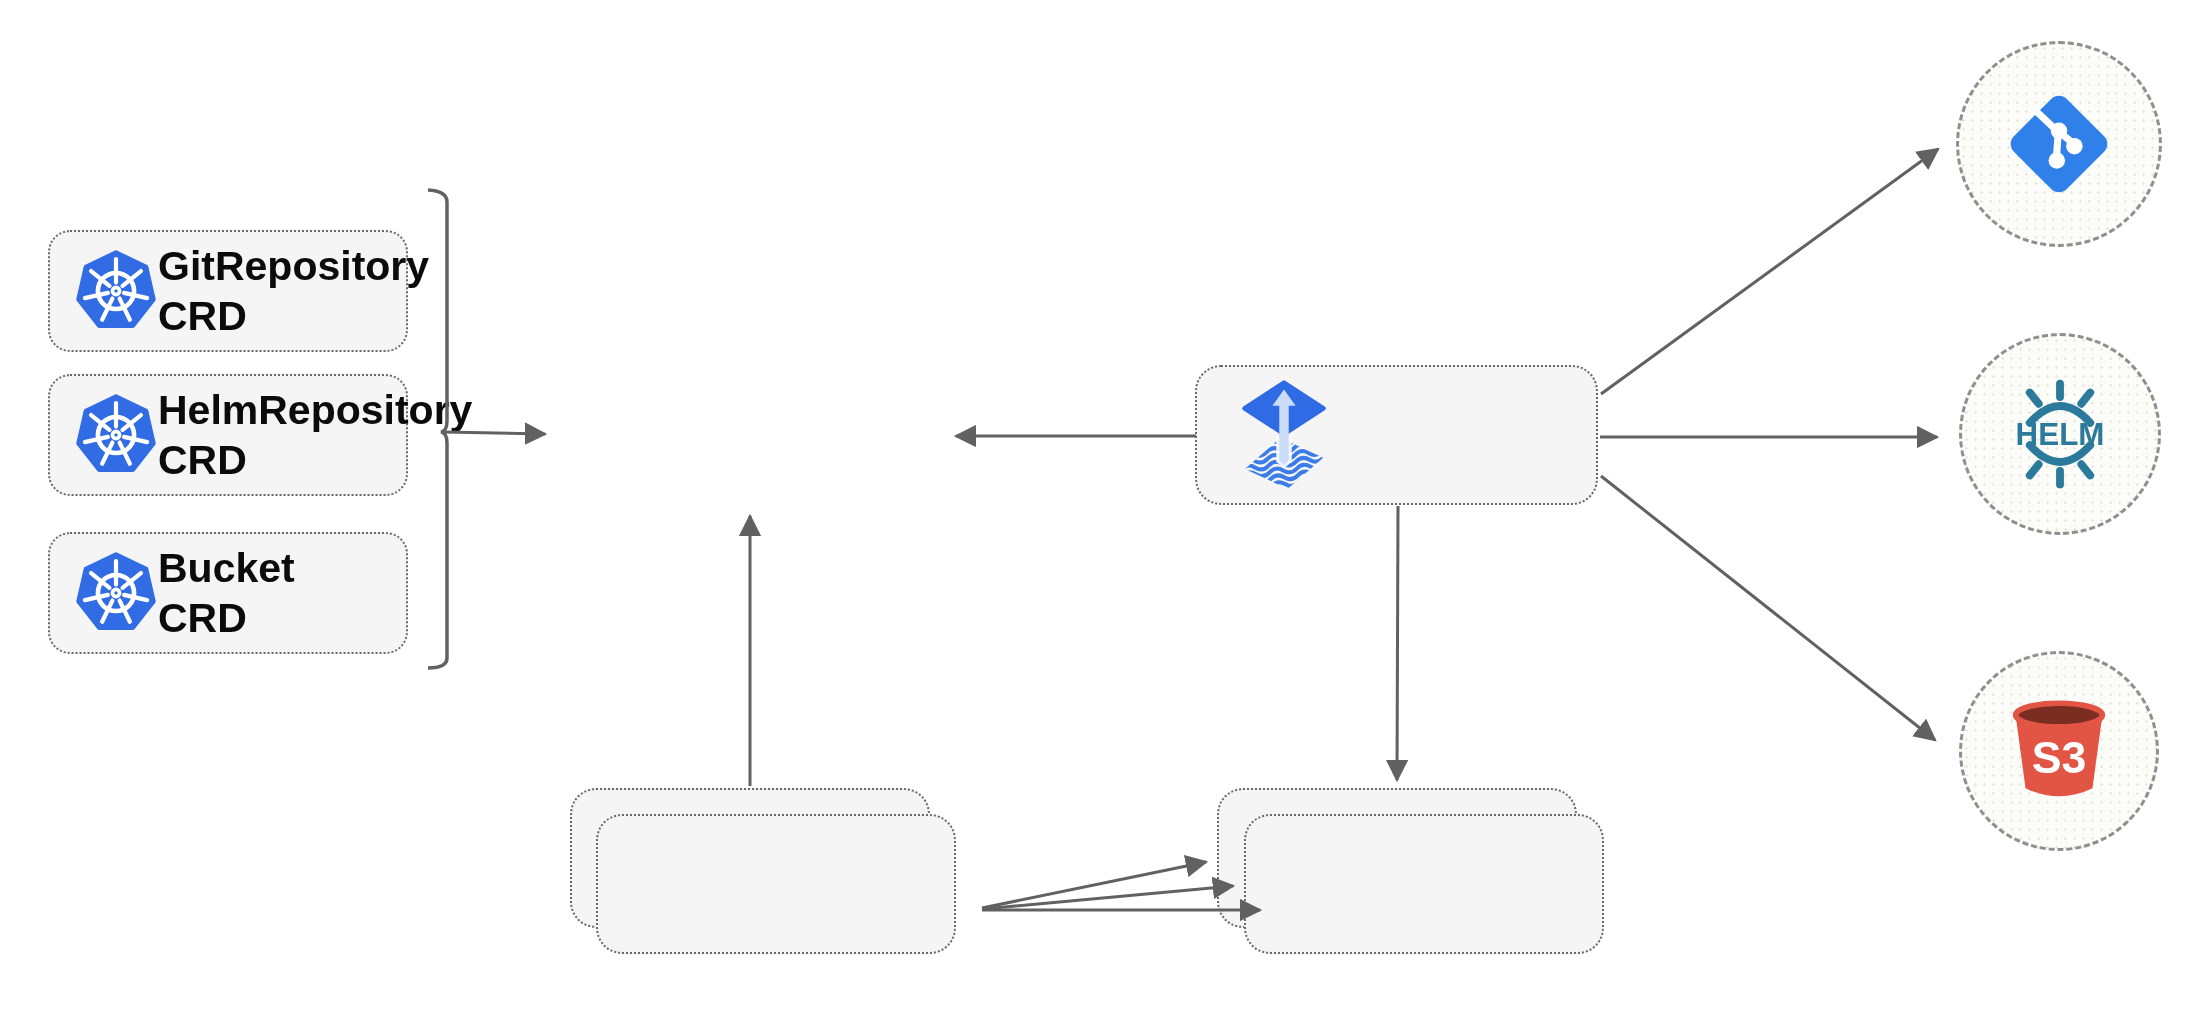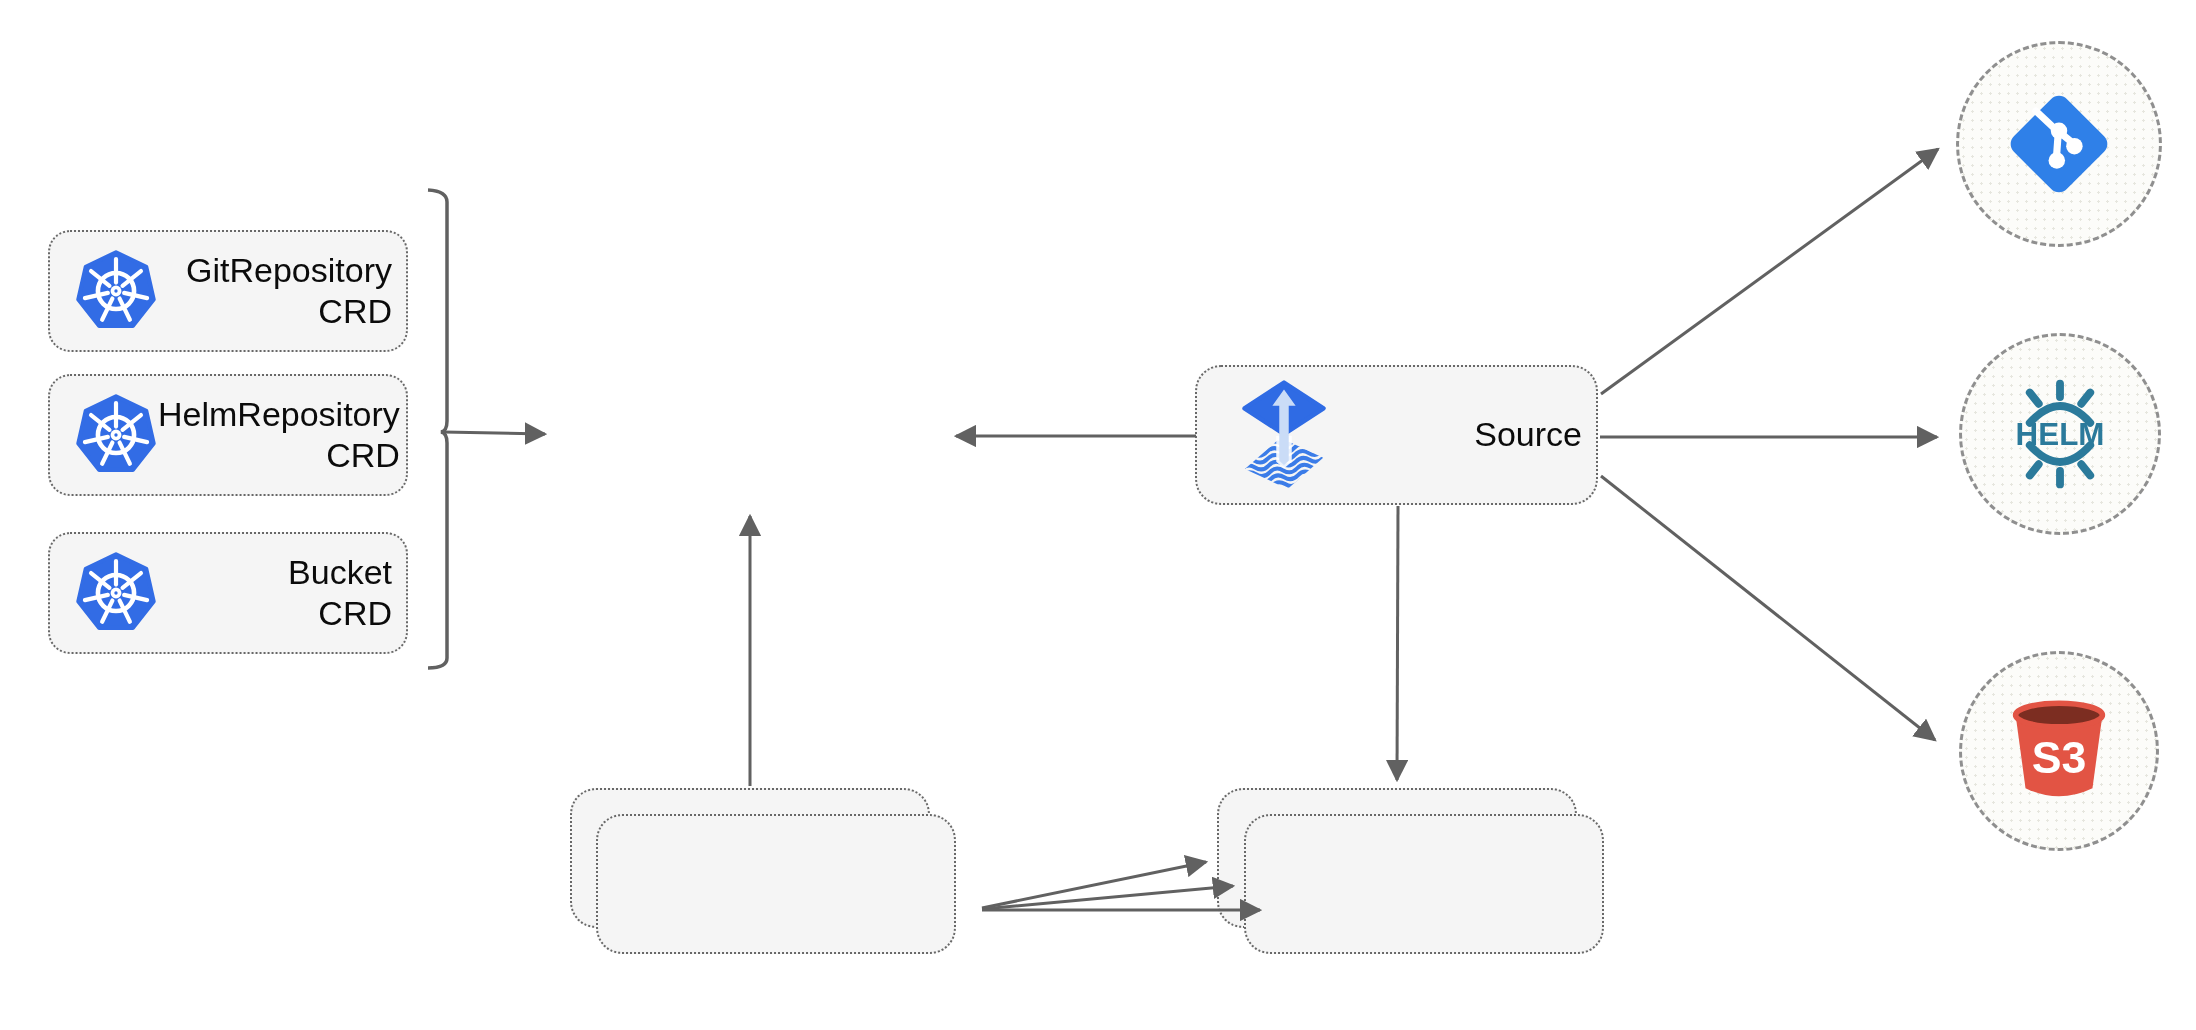--- a/index.html
+++ b/index.html
@@ -7,22 +7,22 @@
     position:relative;width:2196px;height:1030px;background:#ffffff;overflow:hidden;
     font-family:"Liberation Sans","DejaVu Sans",sans-serif;color:#111;
   }
   .box{
     position:absolute;box-sizing:border-box;background:#f5f5f5;
     border:2px dotted #686868;border-radius:22px;
     display:flex;align-items:center;
   }
   .bigbox{border-radius:26px;}
   .nlabel{
-    flex:1;text-align:right;font-size:34px;line-height:1.22;color:#0b0b0b;
-    padding-right:14px;white-space:nowrap;
+    flex:1;text-align:left;font-size:41px;line-height:1.22;color:#0b0b0b;
+    padding-right:14px;white-space:nowrap;font-weight:bold;
   }
   .icon{flex:0 0 auto;display:block;}
   .circle{
     position:absolute;box-sizing:border-box;border-radius:50%;
     border:3px dashed #8f8f8f;background-color:#fcfcf9;
     background-image:radial-gradient(circle,#e6e6de 1.2px,transparent 1.4px);
     background-size:9px 9px;
     display:flex;align-items:center;justify-content:center;
   }
   #edges{position:absolute;left:0;top:0;z-index:6;pointer-events:none;}
@@ -142,21 +142,20 @@
       <div>CRD</div>
     </div>
   </div>
 
 
   <div class="box bigbox" style="left:1195px;top:365px;width:403px;height:140px">
     <svg class="icon" width="86" height="112" style="margin-left:44px">
         <use href="#sym-flux"></use>
       </svg>
     <div class="nlabel">
-      <div>Source</div>
     </div>
   </div>
 
   <div class="box bigbox stackbox" style="left:570px;top:788px;width:360px;height:140px"></div>
   <div class="box bigbox stackbox" style="left:596px;top:814px;width:360px;height:140px"></div>
 
   <div class="box bigbox stackbox" style="left:1217px;top:788px;width:360px;height:140px"></div>
   <div class="box bigbox stackbox" style="left:1244px;top:814px;width:360px;height:140px"></div>
 
   <div class="circle" style="left:1956px;top:41px;width:206px;height:206px">

